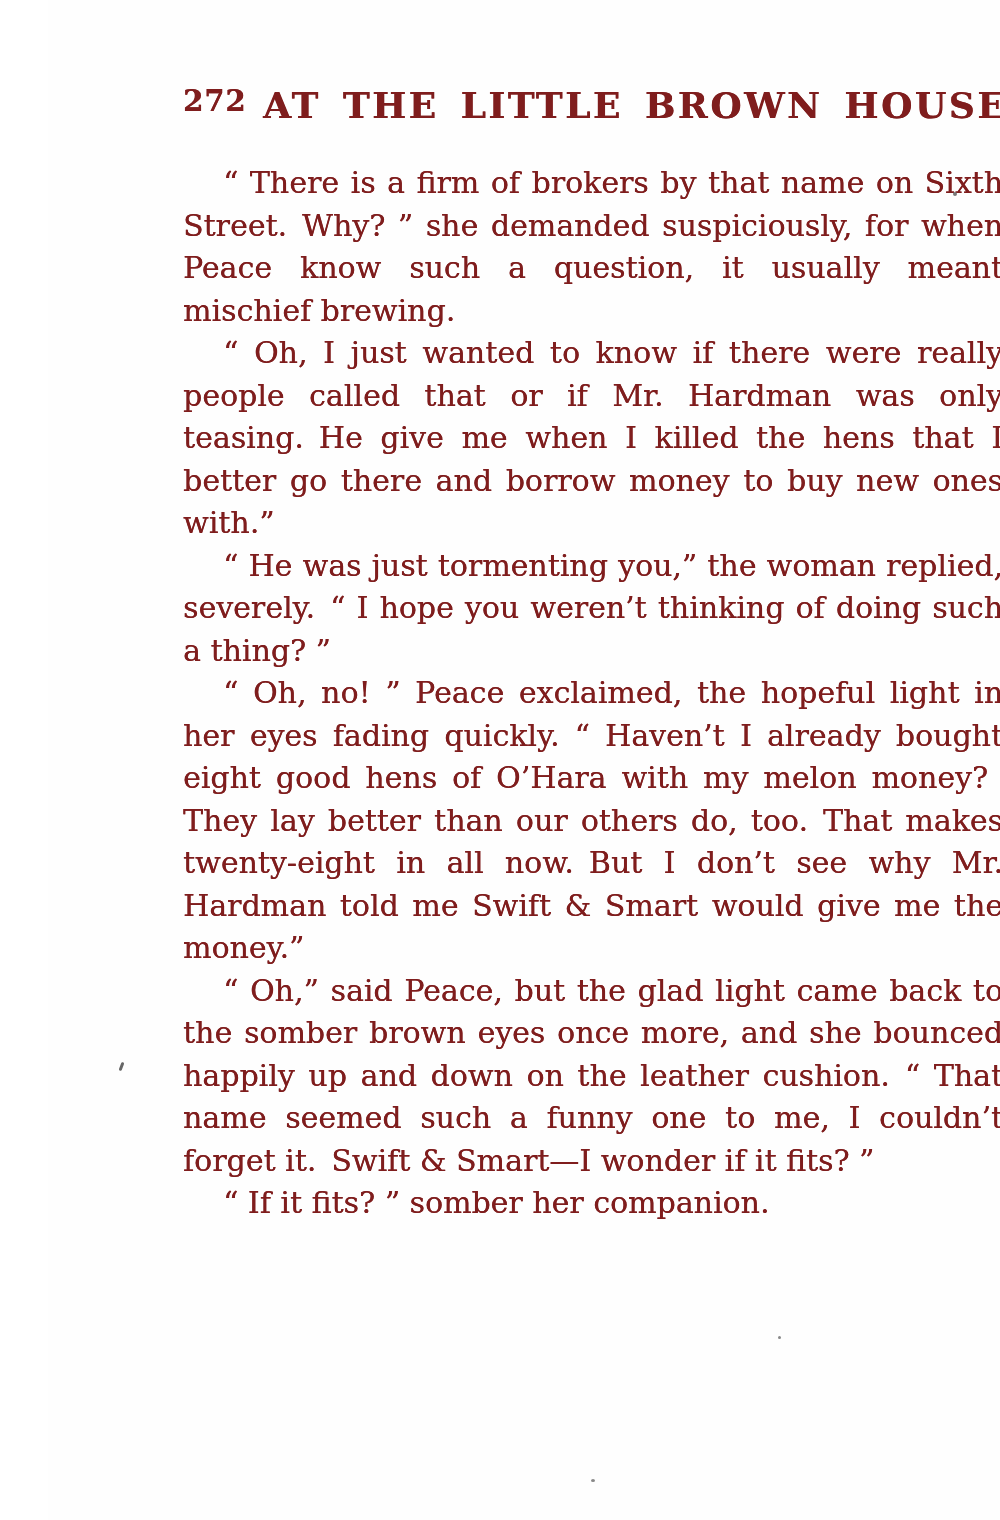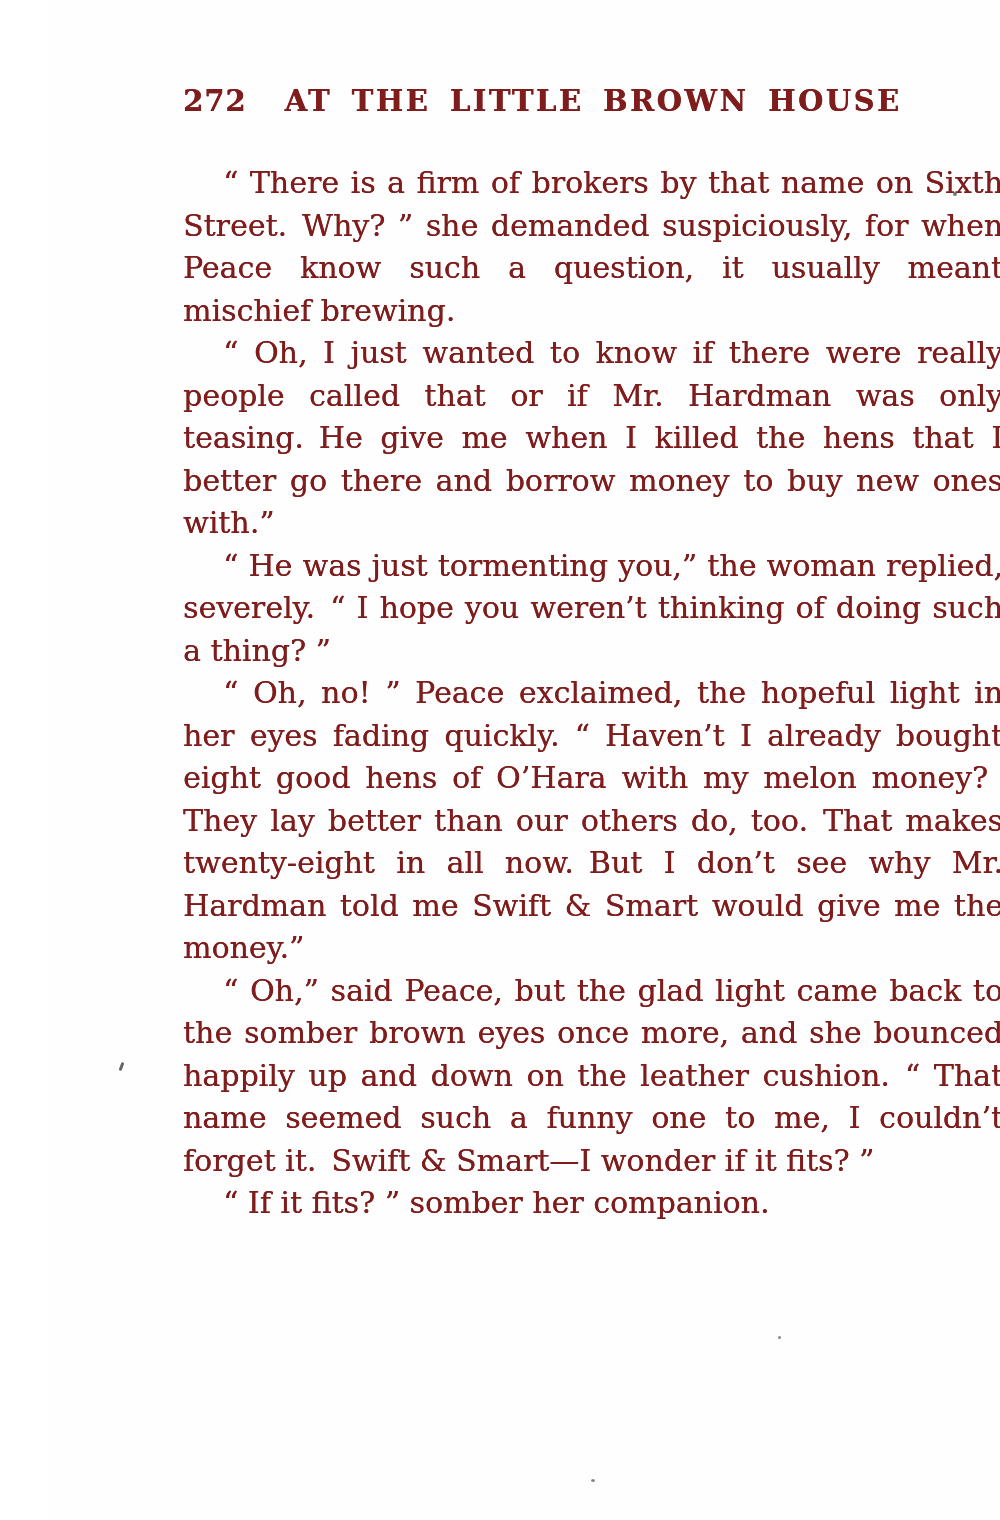--- a/index.html
+++ b/index.html
@@ -36,21 +36,21 @@
     font-weight: bold;
     letter-spacing: 1px;
     text-shadow: 0.4px 0 0 currentColor;
   }
   .head-title {
     position: absolute;
     left: 80px;
     right: 80px;
     top: 0;
     text-align: center;
-    font-size: 29px;
+    font-size: 36px;
     font-weight: bold;
     letter-spacing: 2.5px;
     word-spacing: 7px;
     white-space: nowrap;
     text-shadow: 0.4px 0 0 currentColor;
   }
   .body-text p {
     margin: 0;
     font-size: 30px;
     line-height: 42.5px;

